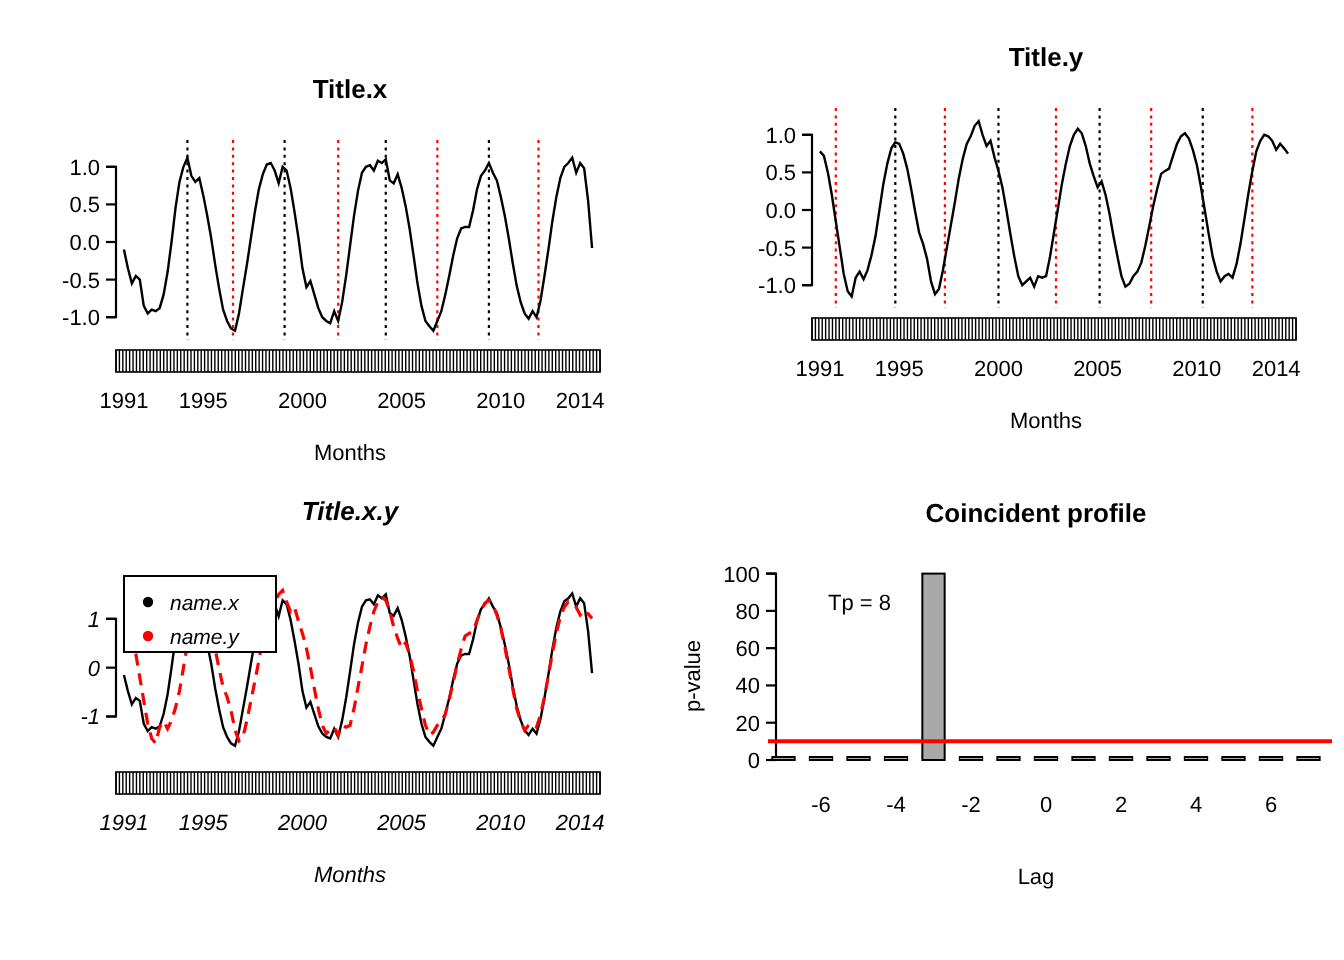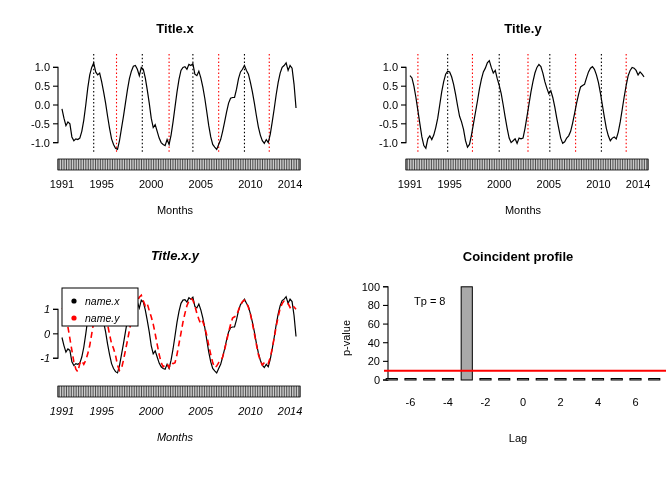--- a/index.html
+++ b/index.html
@@ -14,21 +14,21 @@
   }
   #figure {
     position: relative;
     width: 672px; height: 480px;
   }
   .panel {
     position: absolute;
     width: 336px;
     height: 240px;
   }
-  #panel-tl { left: 0;   top: 0; }
+  #panel-tl { left: 0;   top: 16px; }
   #panel-tr { left: 348px; top: 0; }
   #panel-bl { left: 0;   top: 227px; font-style: italic; }
   #panel-br { left: 336px; top: 228px; }
 
   svg { display: block; }
   .ttl {
     font-family: "Liberation Sans", sans-serif;
     font-size: 13px;
     font-weight: bold;
     text-anchor: middle;

